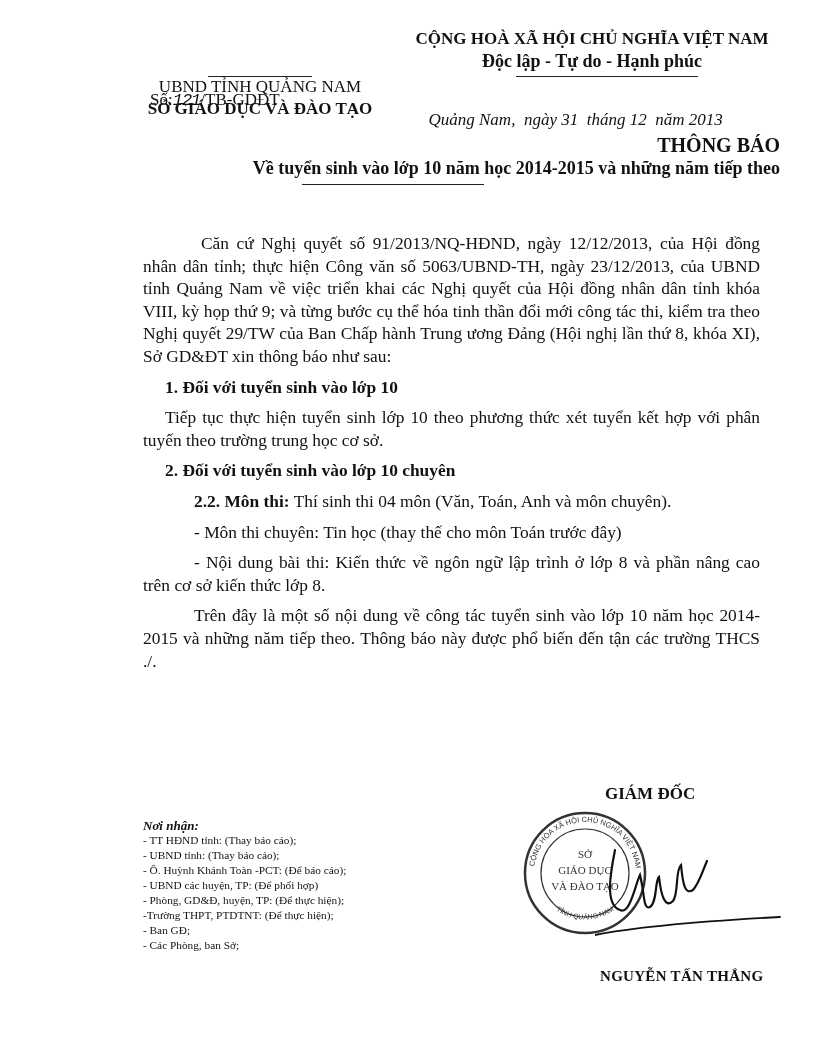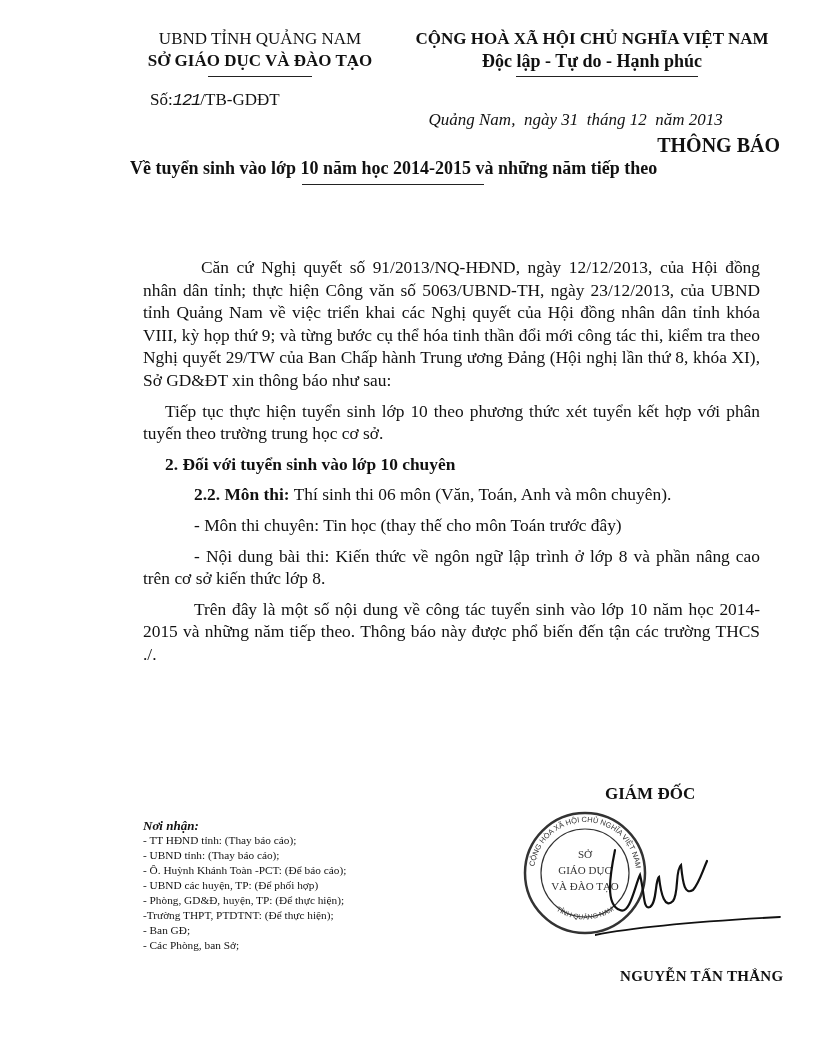--- a/index.html
+++ b/index.html
@@ -1,41 +1,41 @@
 <!DOCTYPE html>
 <html><head>
 <meta charset="utf-8">
 <style>
   html, body { margin:0; padding:0; background:#ffffff; }
   body { width:817px; height:1057px; position:relative; overflow:hidden; color:#111; font-family:"Liberation Serif", serif; }
   .abs { position:absolute; }
   .hdr-left { left:130px; top:28px; width:260px; text-align:center; line-height:22px; }
-  .hdr-left .l1 { font-size:17px; }
+  .hdr-left .l1 { font-size:17px;margin-top:48px; }
   .hdr-left .l2 { font-size:17px; font-weight:bold; }
   .hdr-right { left:392px; top:28px; width:400px; text-align:center; line-height:22px; }
   .hdr-right .l1 { font-size:17px; font-weight:bold; }
   .hdr-right .l2 { font-size:18px; font-weight:bold; }
   .rule { position:absolute; height:1px; background:#222; }
   .docno { left:150px; top:90px; font-size:17px; }
   .docno .hand { font-family:Liberation Mono, monospace; font-style:italic; letter-spacing:-1px; }
   .dateline { left:420px; top:90px; font-size:17px; font-style:italic; }
   .title { left:130px; top:134px; width:650px; text-align:right; font-size:20px; font-weight:bold; }
-  .subtitle { left:130px; top:158px; width:650px; text-align:left; font-size:18px; font-weight:bold; }
-  .body { left:143px; top:232px; width:617px; font-size:17.4px; line-height:22.6px; text-align:justify;margin-top:24px; }
+  .subtitle { left:130px; top:158px; width:650px; text-align:right; font-size:18px; font-weight:bold; }
+  .body { left:143px; top:232px; width:617px; font-size:17.4px; line-height:22.6px; text-align:justify; }
   .body p { margin:0; }
   .indent1 { text-indent:58px; }
   .indent2 { text-indent:22px; }
   .indent3 { text-indent:51px; }
   .gap { margin-top:8px !important; }
   .h1 { font-weight:bold; padding-left:22px; }
   .h2 { font-weight:bold; }
   .recipients { left:143px; top:818px; font-family:"Liberation Serif", serif; font-size:11.3px; line-height:15px; }
   .recipients .head { font-weight:bold; font-style:italic; font-size:13px; }
   .sig-title { left:605px; top:784px; font-size:17px; font-weight:bold; }
-  .signer { left:620px; top:968px; font-size:15px; font-weight:bold; letter-spacing:0.3px; }
+  .signer { left:600px; top:968px; font-size:15px; font-weight:bold; letter-spacing:0.3px; }
   .stamp { left:520px; top:808px; width:130px; height:130px; }
 </style>
 </head>
 <body>
 
 <div class="abs hdr-left">
   <div class="l1">UBND TỈNH QUẢNG NAM</div>
   <div class="l2">SỞ GIÁO DỤC VÀ ĐÀO TẠO</div>
 </div>
 <div class="rule" style="left:208px; top:76px; width:104px;"></div>
@@ -53,23 +53,24 @@
 <div class="abs dateline" style="white-space:pre;">
   <span>Quảng Nam,  ngày </span><span>31</span><span>  tháng 12  năm 2013</span>
 </div>
 
 <div class="abs title">THÔNG BÁO</div>
 <div class="abs subtitle">Về tuyển sinh vào lớp 10 năm học 2014-2015 và những năm tiếp theo</div>
 <div class="rule" style="left:302px; top:184px; width:182px;"></div>
 
 <div class="abs body">
   <p class="indent1">Căn cứ Nghị quyết số 91/2013/NQ-HĐND, ngày 12/12/2013, của Hội đồng nhân dân tỉnh; thực hiện Công văn số 5063/UBND-TH, ngày 23/12/2013, của UBND tỉnh Quảng Nam về việc triển khai các Nghị quyết của Hội đồng nhân dân tỉnh khóa VIII, kỳ họp thứ 9; và từng bước cụ thể hóa tinh thần đổi mới công tác thi, kiểm tra theo Nghị quyết 29/TW của Ban Chấp hành Trung ương Đảng (Hội nghị lần thứ 8, khóa XI),  Sở GD&amp;ĐT xin thông báo như sau:</p>
+  <p class="h1 gap">1. Đối với tuyển sinh vào lớp 10</p>
   <p class="indent2 gap">Tiếp tục thực hiện tuyển sinh lớp 10 theo phương thức xét tuyển  kết hợp với phân tuyến theo trường trung học cơ sở.</p>
   <p class="h1 gap">2. Đối với tuyển sinh vào lớp 10 chuyên</p>
-  <p class="indent3 gap"><span class="h2">2.2. Môn thi:</span><span> Thí sinh thi 06 môn (Văn, Toán, Anh và môn chuyên).</span></p>
+  <p class="indent3 gap"><span class="h2">2.2. Môn thi:</span><span> Thí sinh thi 04 môn (Văn, Toán, Anh và môn chuyên).</span></p>
   <p class="indent3 gap">- Môn thi chuyên: Tin học (thay thế cho môn Toán trước đây)</p>
   <p class="indent3 gap">- Nội dung bài thi: Kiến thức về ngôn ngữ lập trình ở lớp 8 và phần nâng cao trên cơ sở kiến thức lớp 8.</p>
   <p class="indent3 gap">Trên đây là một số nội dung về công tác tuyển sinh vào lớp 10 năm học 2014-2015 và những năm tiếp theo. Thông báo này được phổ biến  đến tận  các trường THCS ./.</p>
 </div>
 
 <div class="abs recipients">
   <div class="head">Nơi nhận:</div>
   <div>- TT HĐND tỉnh: (Thay báo cáo);</div>
   <div>- UBND tỉnh:  (Thay báo cáo);</div>
   <div>- Ô. Huỳnh Khánh Toàn -PCT: (Để báo cáo);</div>

